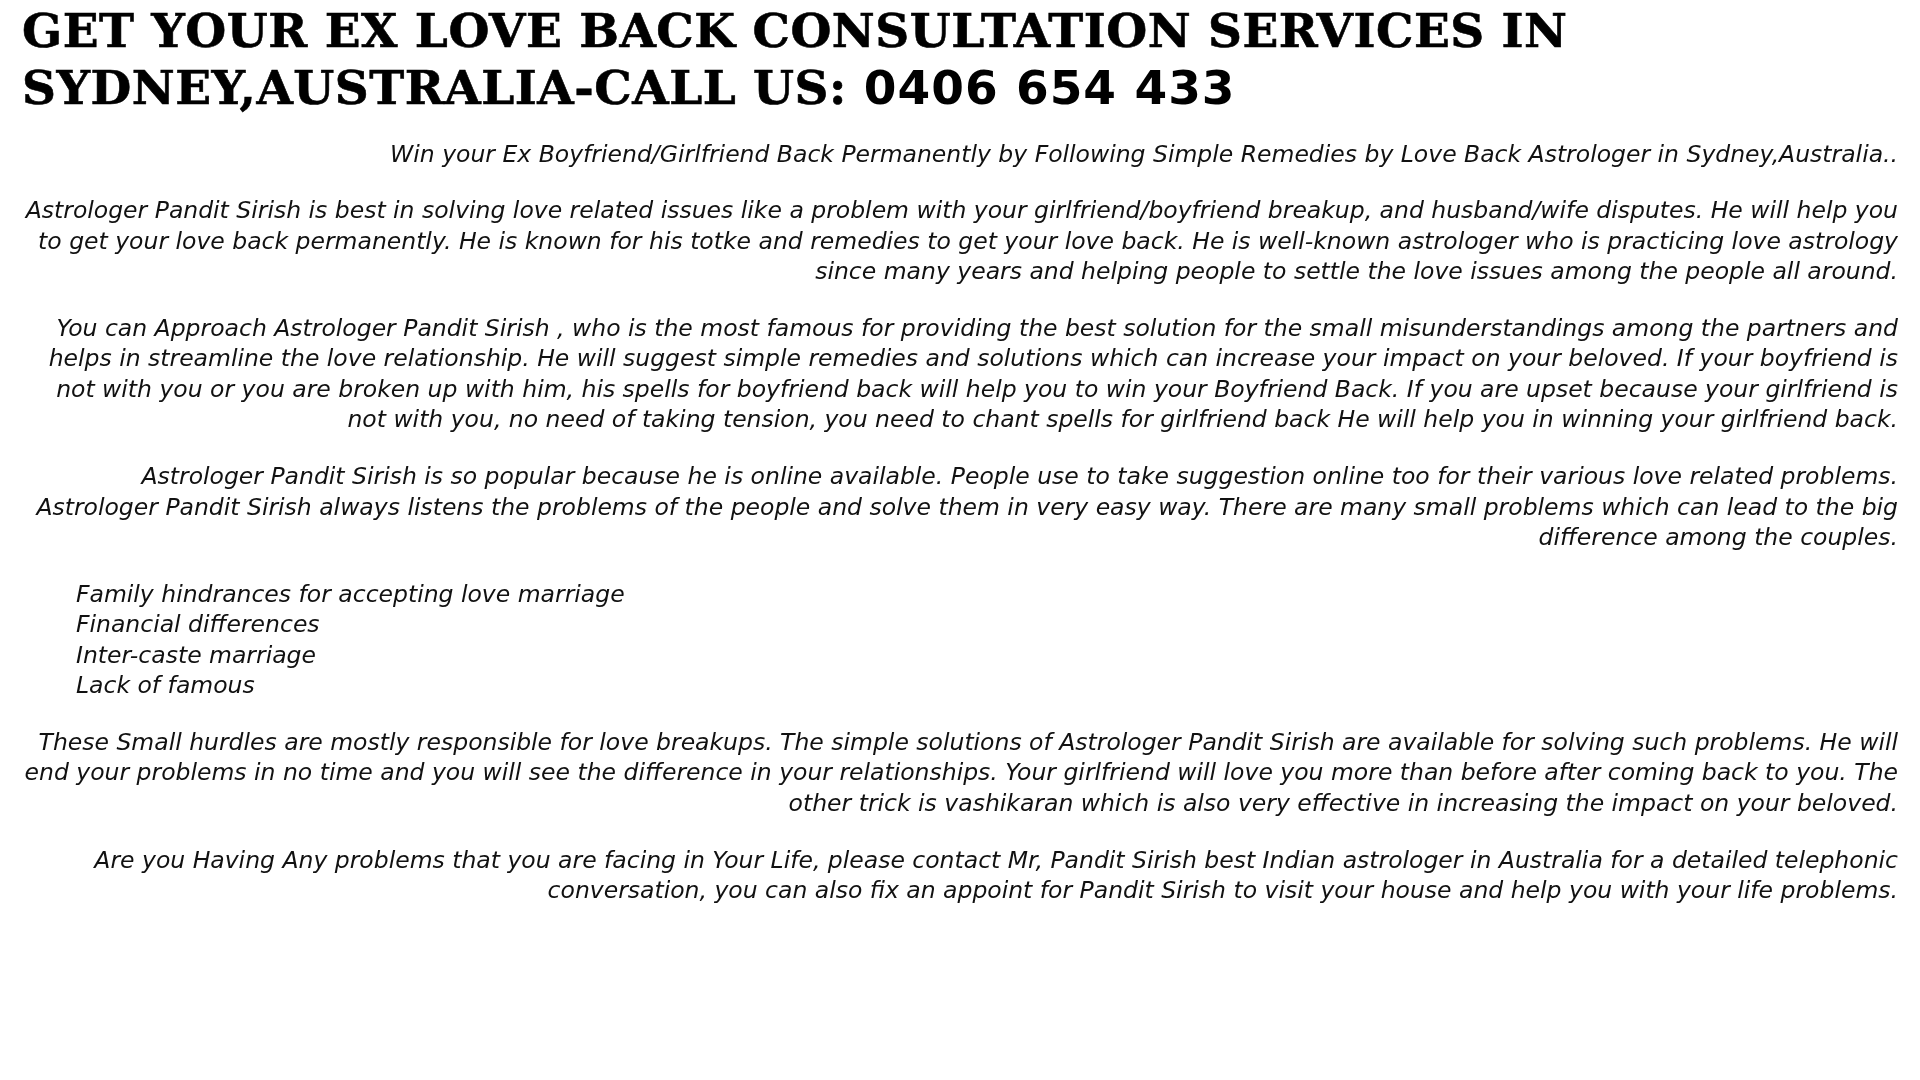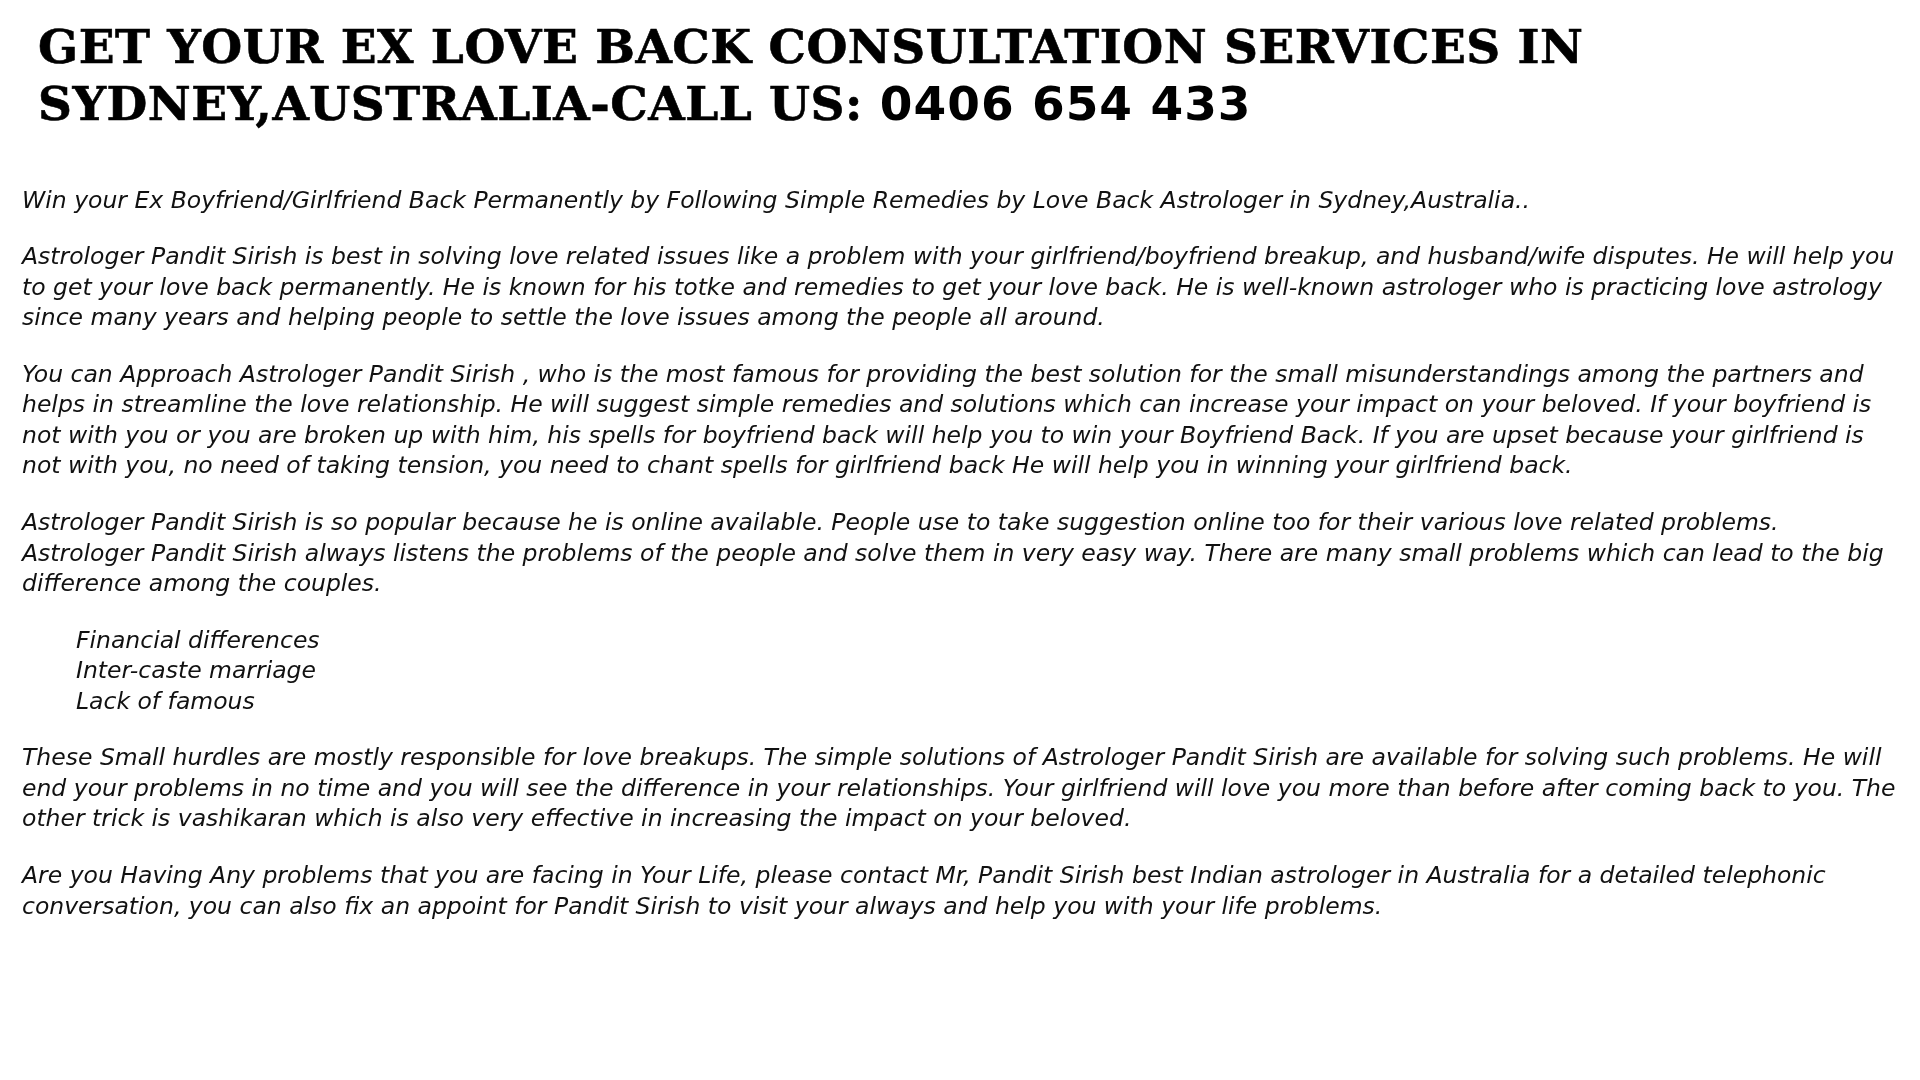--- a/index.html
+++ b/index.html
@@ -19,43 +19,44 @@
     width: 1920px;
   }
   
   .headline {
     font-family: "DejaVu Serif", serif;
     font-weight: bold;
     font-size: 47px;
     line-height: 1.22;
     letter-spacing: 0.5px;
     text-transform: uppercase;
-    margin: 16px;
+    margin: 0;
     padding-top: 2px;
     color: #000;
     -webkit-text-stroke: 0.6px #000;
     white-space: pre-wrap;
   }
   .headline .phone {
     font-family: "DejaVu Sans", sans-serif;
     font-weight: bold;
     letter-spacing: 1px;
     -webkit-text-stroke: 0px #000;
   }
   
   .body-wrap {
     padding-top: 22px;
   }
   p.para {
     font-family: "DejaVu Sans", sans-serif;
     font-style: italic;
     font-size: 23.5px;
     line-height: 1.30;
-    margin: 14px 0 26px 0;
+    margin: 0 0 26px 0;
     color: #111;
+    text-align: right;
   }
   p.para:last-of-type {
     margin-bottom: 0;
   }
   ul.bullets {
     list-style: none;
     margin: 0 0 26px 0;
     padding: 0 0 0 54px;
   }
   ul.bullets li {
@@ -75,22 +76,23 @@
 <span>SYDNEY,AUSTRALIA-CALL US</span><span>: </span><span class="phone">0406 654 433</span></h1>
 
   <div class="body-wrap">
 
     <p class="para">Win your Ex Boyfriend/Girlfriend Back Permanently by Following Simple Remedies by Love Back Astrologer in Sydney,Australia..</p>
     <p class="para">Astrologer Pandit Sirish is best in solving love related issues like a problem with your girlfriend/boyfriend breakup, and husband/wife disputes. He will help you to get your love back permanently. He is known for his totke and remedies to get your love back. He is well-known astrologer who is practicing love astrology since many years and helping people to settle the love issues among the people all around.</p>
     <p class="para">You can Approach Astrologer Pandit Sirish , who is the most famous for providing the best solution for the small misunderstandings among the partners and helps in streamline the love relationship. He will suggest simple remedies and solutions which can increase your impact on your beloved. If your boyfriend is not with you or you are broken up with him, his spells for boyfriend back will help you to win your Boyfriend Back. If you are upset because your girlfriend is not with you, no need of taking tension, you need to chant spells for girlfriend back He will help you in winning your girlfriend back.</p>
     <p class="para">Astrologer Pandit Sirish is so popular because he is online available. People use to take suggestion online too for their various love related problems. Astrologer Pandit Sirish always listens the problems of the people and solve them in very easy way. There are many small problems which can lead to the big difference among the couples.</p>
 
     <ul class="bullets">
+      <li>Family hindrances for accepting love marriage</li>
       <li>Financial differences</li>
       <li>Inter-caste marriage</li>
       <li>Lack of famous</li>
     </ul>
 
     <p class="para">These Small hurdles are mostly responsible for love breakups. The simple solutions of Astrologer Pandit Sirish are available for solving such problems. He will end your problems in no time and you will see the difference in your relationships. Your girlfriend will love you more than before after coming back to you. The other trick is vashikaran which is also very effective in increasing the impact on your beloved.</p>
-    <p class="para">Are you Having Any problems that you are facing in Your Life, please contact Mr, Pandit Sirish best Indian astrologer in Australia for a detailed telephonic conversation, you can also fix an appoint for Pandit Sirish to visit your always and help you with your life problems.</p>
+    <p class="para">Are you Having Any problems that you are facing in Your Life, please contact Mr, Pandit Sirish best Indian astrologer in Australia for a detailed telephonic conversation, you can also fix an appoint for Pandit Sirish to visit your house and help you with your life problems.</p>
 
   </div>
 </div>
 
 </body></html>

